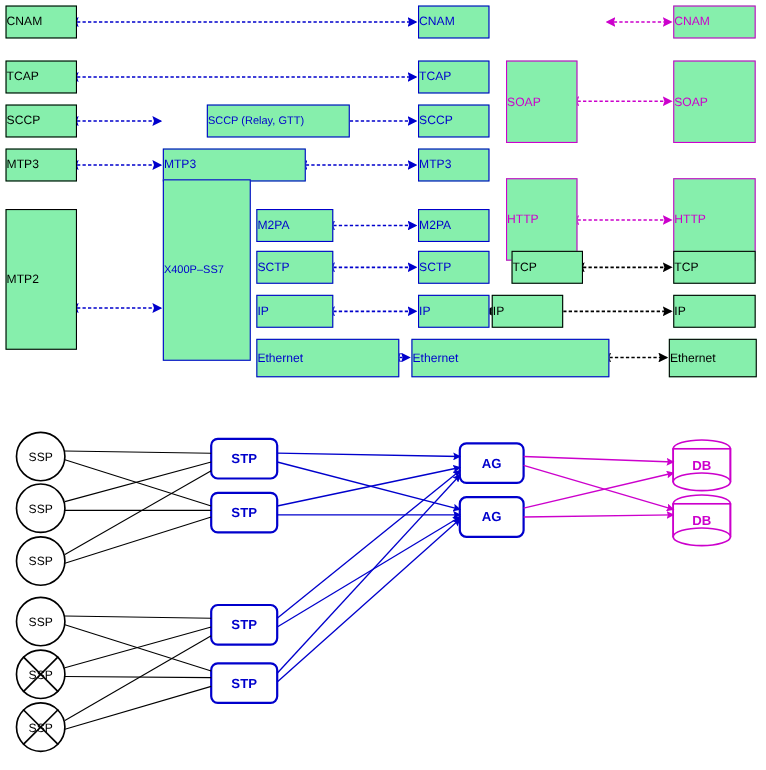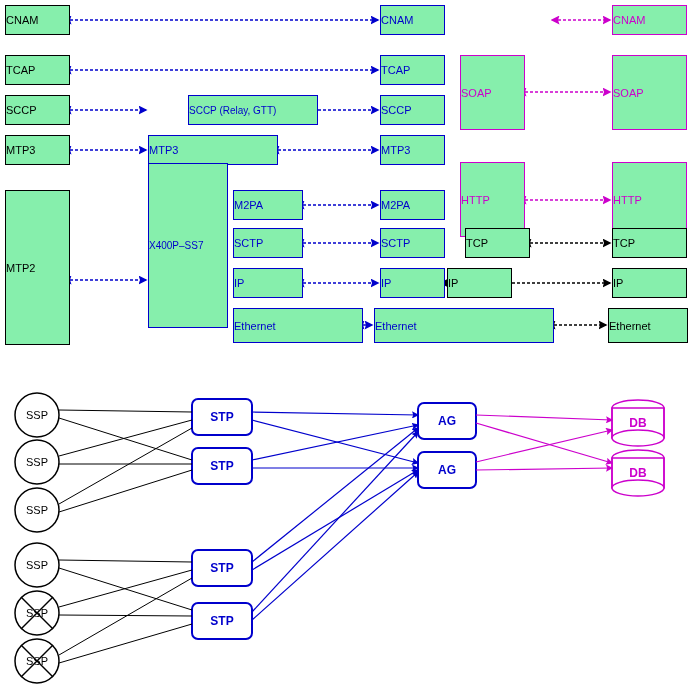--- a/index.html
+++ b/index.html
@@ -215,21 +215,21 @@
     </div>
   <div class="box box-black" style="left:5px;top:55px;width:65px;height:30px;">
       <span>TCAP</span>
     </div>
   <div class="box box-black" style="left:5px;top:95px;width:65px;height:30px;">
       <span>SCCP</span>
     </div>
   <div class="box box-black" style="left:5px;top:135px;width:65px;height:30px;">
       <span>MTP3</span>
     </div>
-  <div class="box box-black" style="left:5px;top:190px;width:65px;height:155px;">
+  <div class="box box-black" style="left:5px;top:190px;width:65px;height:128px;">
       <span>MTP2</span>
     </div>
 
   <div class="box box-blue" style="left:148px;top:95px;width:130px;height:30px;font-size:10px;margin-left:40px;">
       <span>SCCP (Relay, GTT)</span>
     </div>
   <div class="box box-blue" style="left:148px;top:135px;width:130px;height:30px;">
       <span>MTP3</span>
     </div>
 

